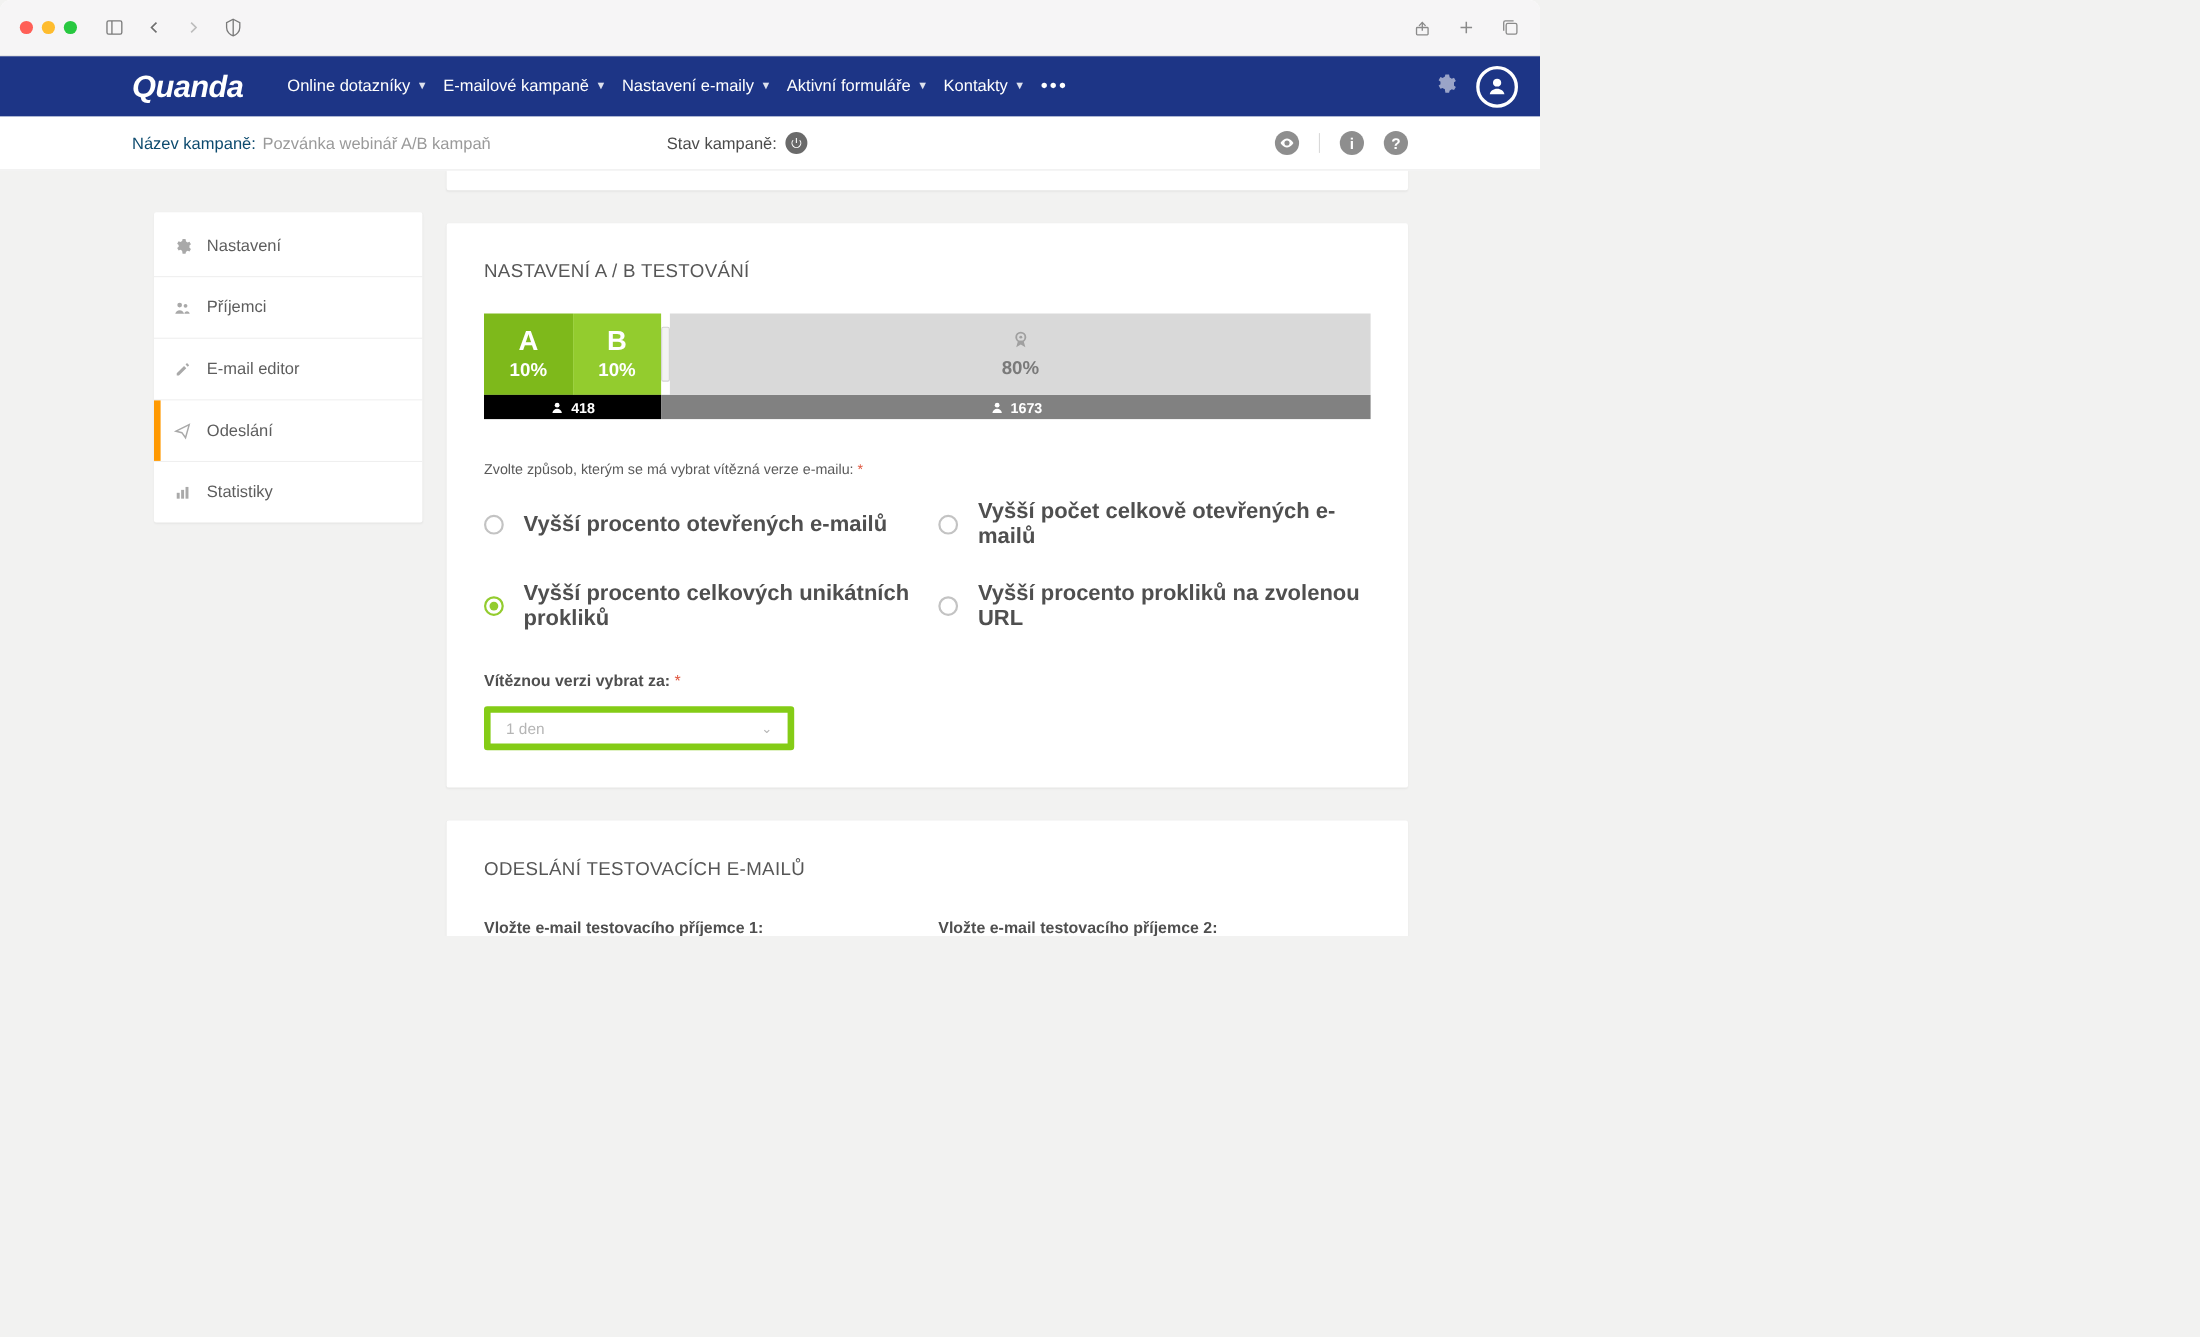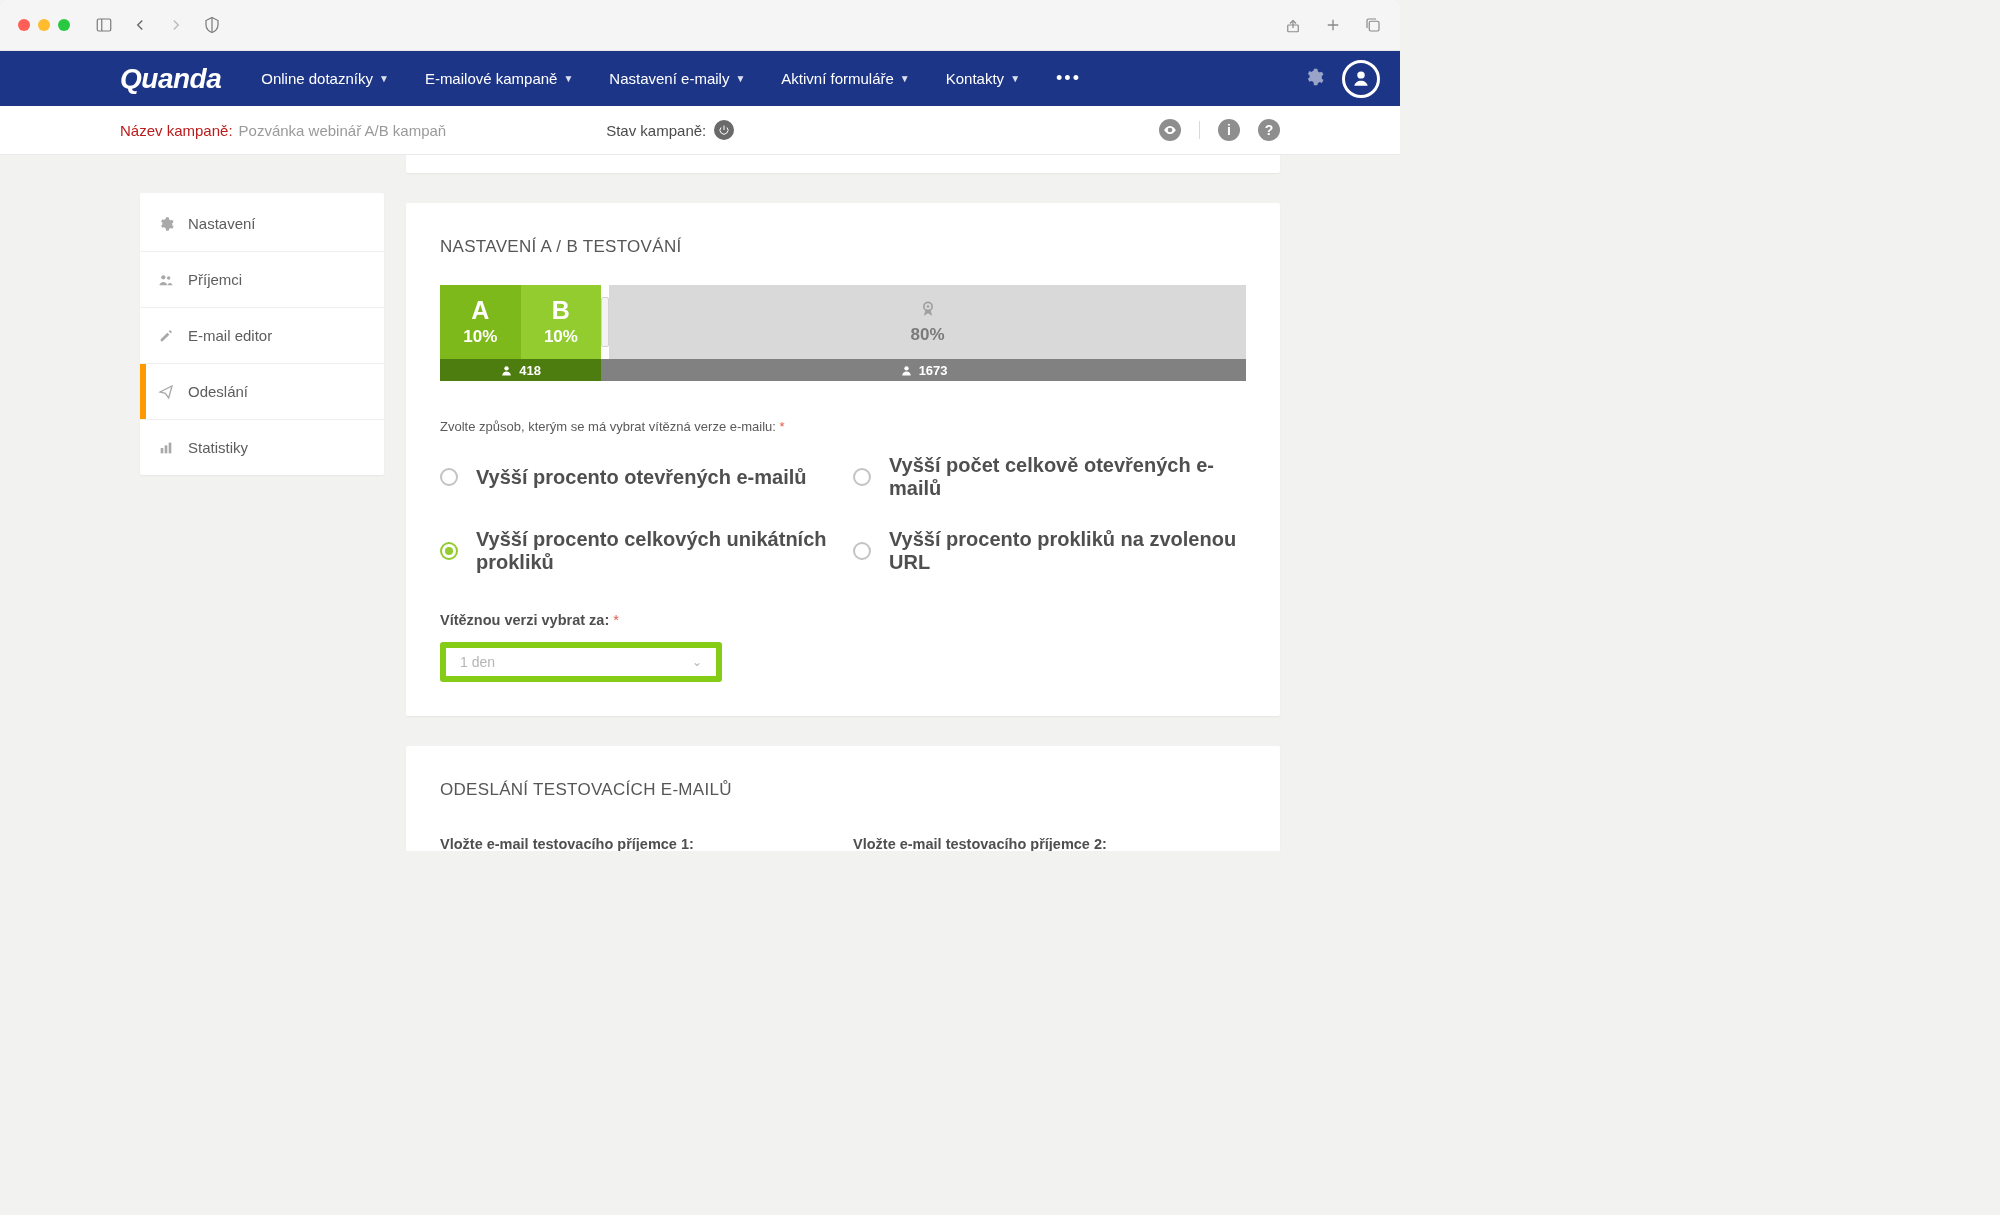--- a/index.html
+++ b/index.html
@@ -10,31 +10,31 @@
   .tl { width: 12px; height: 12px; border-radius: 50%; }
   .tl.red { background: #ff5f57; } .tl.yellow { background: #febc2e; } .tl.green { background: #28c840; }
   .chrome-icons-left { display: flex; align-items: center; margin-left: 25px; gap: 18px; color: #7a7a7a; }
   .chrome-icons-right { position: absolute; right: 18px; display: flex; gap: 22px; color: #8a8a8a; }
   .chrome-icons-left svg, .chrome-icons-right svg { width: 18px; height: 18px; }
   .chrome-icons-left .nav-arrow { stroke: #bdbdbd; }
   .chrome-icons-left .nav-arrow.active { stroke: #6e6e6e; }
 
   .app-header { height: 55px; background: #1d3586; display: flex; align-items: center; padding: 0 20px 0 120px; color: #fff; }
   .logo-text { font-size: 28px; font-weight: 700; font-style: italic; letter-spacing: -0.5px; margin-right: 40px; }
-  .main-nav { display: flex; gap: 36px; font-size: 15px; height: 100%; align-items: center; text-align: right; }
+  .main-nav { display: flex; gap: 14px; font-size: 15px; height: 100%; align-items: center; text-align: right; }
   .main-nav-item { display: flex; align-items: center; gap: 6px; cursor: pointer; }
   .main-nav-item .caret { font-size: 10px; opacity: 0.85; }
   .main-nav .more-dots { letter-spacing: 2px; font-size: 18px; }
   .header-right { margin-left: auto; display: flex; align-items: center; gap: 18px; }
   .gear-hdr svg { width: 20px; height: 20px; fill: #9aa4c8; }
   .avatar-ring { width: 38px; height: 38px; border: 3px solid #fff; border-radius: 50%; background: #1d3586; display: flex; align-items: center; justify-content: center; }
   .avatar-ring svg { width: 20px; height: 20px; fill: #fff; }
 
   .sub-header { height: 49px; background: #fff; border-bottom: 1px solid #e9e9e9; display: flex; align-items: center; padding: 0 120px; font-size: 15px; color: #4b4b4b; }
-  .sub-header .campaign-label { font-weight: 400; color: #b91c1c; margin-right: 6px; }
+  .sub-header .campaign-label { font-weight: 400; color: #0c4a6e; margin-right: 6px; }
   .sub-header .campaign-name { color: #9a9a9a; }
   .sub-header .status-wrap { margin-left: 160px; display: flex; align-items: center; gap: 8px; }
   .sub-header .status-icon { width: 20px; height: 20px; border-radius: 50%; background: #6a6a6a; display: flex; align-items: center; justify-content: center; }
   .sub-header .status-icon svg { width: 12px; height: 12px; stroke: #fff; fill: none; stroke-width: 2; }
   .sub-header-right { margin-left: auto; display: flex; align-items: center; gap: 18px; }
   .circ-icon { width: 22px; height: 22px; border-radius: 50%; background: #8e8e8e; color: #fff; display: flex; align-items: center; justify-content: center; font-size: 14px; font-weight: 700; }
   .sub-divider { width: 1px; height: 18px; background: #d9d9d9; }
 
   .page-body { background: #f2f2f1; padding: 0 120px 0 118px; height: calc(851px - 51px - 55px - 49px); display: flex; gap: 22px; align-items: flex-start; overflow: hidden; }
   .page-body::before { content:''; display:block; }
@@ -59,21 +59,21 @@
   .ab-seg.b { background: #93cc2e; width: 10%; color: #fff; }
   .ab-seg.winner { background: #d9d9d9; width: 80%; color: #7a7a7a; flex-direction: column; gap: 2px; position: relative; }
   .ab-seg .big { font-size: 25px; font-weight: 700; line-height: 1; }
   .ab-seg .pct { font-size: 17px; font-weight: 700; margin-top: 4px; }
   .ab-seg.winner .pct { color: #7a7a7a; margin-top: 4px; }
   .ab-seg.winner svg { width: 20px; height: 20px; fill: #a0a0a0; }
   .ab-handle { width: 8px; background: #f3f3f3; border: 1px solid #d3d3d3; margin: 12px 0; border-radius: 2px; }
 
   .count-bar { display: flex; height: 22px; }
   .count-seg { display: flex; align-items: center; justify-content: center; gap: 6px; color: #fff; font-size: 13px; font-weight: 700; }
-  .count-seg.ab { background: #4d7c0f; width: 20%; text-align: right; }
+  .count-seg.ab { background: #000000; width: 20%; text-align: right; }
   .count-seg.win { background: #818181; width: 80%; }
   .count-seg svg { width: 13px; height: 13px; fill: #fff; }
 
   .form-label { font-size: 13px; color: #5a5a5a; margin-top: 38px; margin-bottom: 20px; }
   .form-label .req { color: #e05b44; }
 
   .radio-grid { display: grid; grid-template-columns: 1fr 1fr; row-gap: 28px; column-gap: 20px; }
   .radio-opt { display: flex; align-items: center; gap: 18px; font-size: 20px; font-weight: 700; color: #4f4f4f; cursor: pointer; }
   .radio-circle { width: 18px; height: 18px; border: 2px solid #c3c3c3; border-radius: 50%; display: flex; align-items: center; justify-content: center; flex-shrink: 0; }
   .radio-opt.selected .radio-circle { border-color: #93cc2e; }

